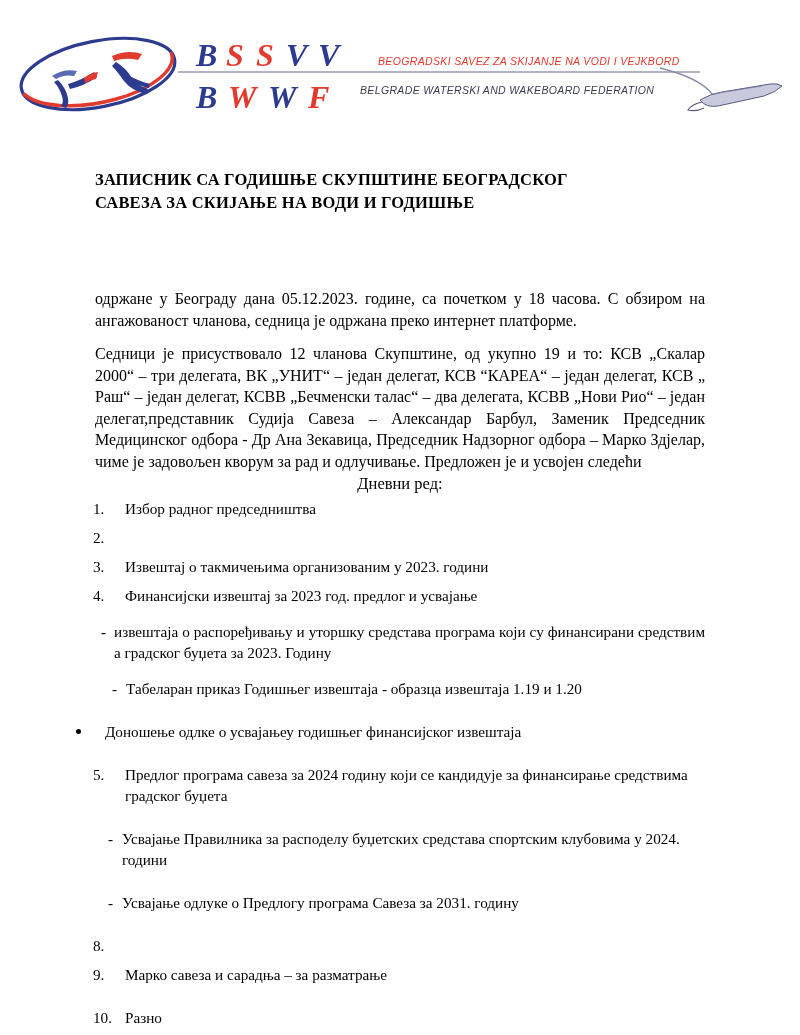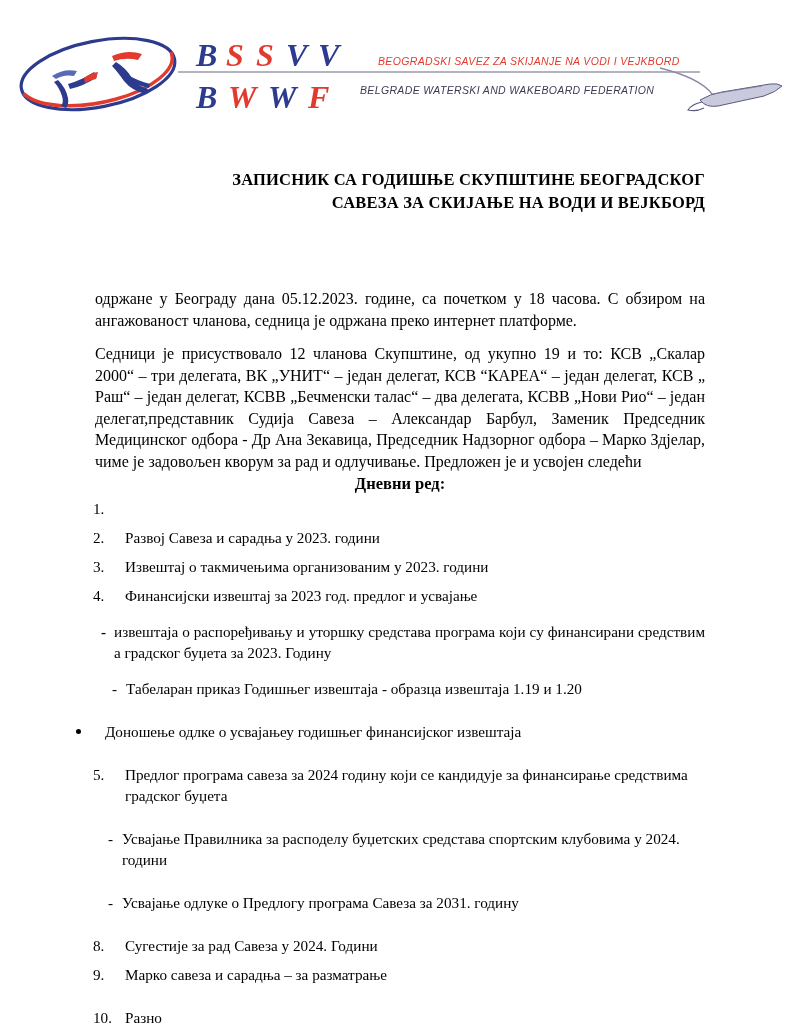--- a/index.html
+++ b/index.html
@@ -32,21 +32,21 @@
     left: 0;
     top: 0;
     width: 800px;
   }
 
   .title-block {
     position: absolute;
     left: 95px;
     top: 168px;
     width: 610px;
-    text-align: right;
+    text-align: left;
     font-weight: bold;
     font-size: 16.5px;
     line-height: 23px;
     letter-spacing: 0.2px;
   }
 
   .para {
     position: absolute;
     left: 95px;
     width: 610px;
@@ -56,21 +56,21 @@
   }
   .para-1 { top: 272px; }
   .para-2 { top: 327px; }
 
   .agenda-heading {
     position: absolute;
     left: 95px;
     top: 473px;
     width: 610px;
     text-align: center;
-    font-weight: bold;
+    font-weight: normal;
     font-size: 16.5px;
     line-height: 21px;
   }
 
   .list {
     position: absolute;
     left: 0;
     top: 498px;
     width: 800px;
   }
@@ -209,38 +209,38 @@
       <path d="M 702,80 q -10,2 -14,8 q 8,2 16,-2" fill="none" stroke="#5a5a80" stroke-width="1.2"></path>
       <path d="M 712,72 l 50,-8" fill="none" stroke="#7a7a9c" stroke-width="0.8"></path>
     </g>
   </svg>
 </div>
 
 <div class="doc">
 
   <div class="title-block">
     <div>ЗАПИСНИК СА ГОДИШЊЕ СКУПШТИНЕ БЕОГРАДСКОГ</div>
-    <div>САВЕЗА ЗА СКИЈАЊЕ НА ВОДИ И ВЕЈКБОРД</div>
+    <div>САВЕЗА ЗА СКИЈАЊЕ НА ВОДИ И ГОДИШЊЕ</div>
   </div>
 
   <p class="para para-1">одржане у Београду дана 05.12.2023. године, са почетком у 18 часова. С обзиром на ангажованост чланова, седница је одржана преко интернет платформе.</p>
 
   <p class="para para-2">Седници је присуствовало 12 чланова  Скупштине,  од укупно 19 и то:  КСВ „Скалар 2000“ – три делегата, ВК „УНИТ“ – један делегат, КСВ “КАРЕА“ – један делегат, КСВ „ Раш“ – један делегат, КСВВ „Бечменски талас“ – два делегата, КСВВ „Нови Рио“ – један делегат,представник Судија Савеза – Александар Барбул, Заменик Председник Медицинског одбора - Др Ана Зекавица, Председник Надзорног одбора – Марко Здјелар, чиме је задовољен кворум за рад и одлучивање. Предложен је и усвојен следећи</p>
 
   <div class="agenda-heading">Дневни ред:</div>
 
   <div class="list">
 
     <div class="row row-num">
       <span class="marker">1.</span>
+      <span class="txt">Избор радног председништва</span>
     </div>
 
     <div class="row row-num">
       <span class="marker">2.</span>
-      <span class="txt">Развој Савеза и сарадња у 2023. години</span>
     </div>
 
     <div class="row row-num">
       <span class="marker">3.</span>
       <span class="txt">Извештај о такмичењима организованим у 2023. години</span>
     </div>
 
     <div class="row row-num">
       <span class="marker">4.</span>
       <span class="txt">Финансијски извештај за 2023 год. предлог и усвајање</span>
@@ -285,21 +285,20 @@
 
     <div class="row row-dash3">
       <span class="marker">-</span>
       <span class="txt">Усвајање одлуке о Предлогу програма Савеза за 2031. годину</span>
     </div>
 
     <div class="sp-md"></div>
 
     <div class="row row-num">
       <span class="marker">8.</span>
-      <span class="txt">Сугестије за рад Савеза у 2024. Години</span>
     </div>
 
     <div class="row row-num">
       <span class="marker">9.</span>
       <span class="txt">Марко савеза и сарадња – за разматрање</span>
     </div>
 
     <div class="sp-md"></div>
 
     <div class="row row-num">

